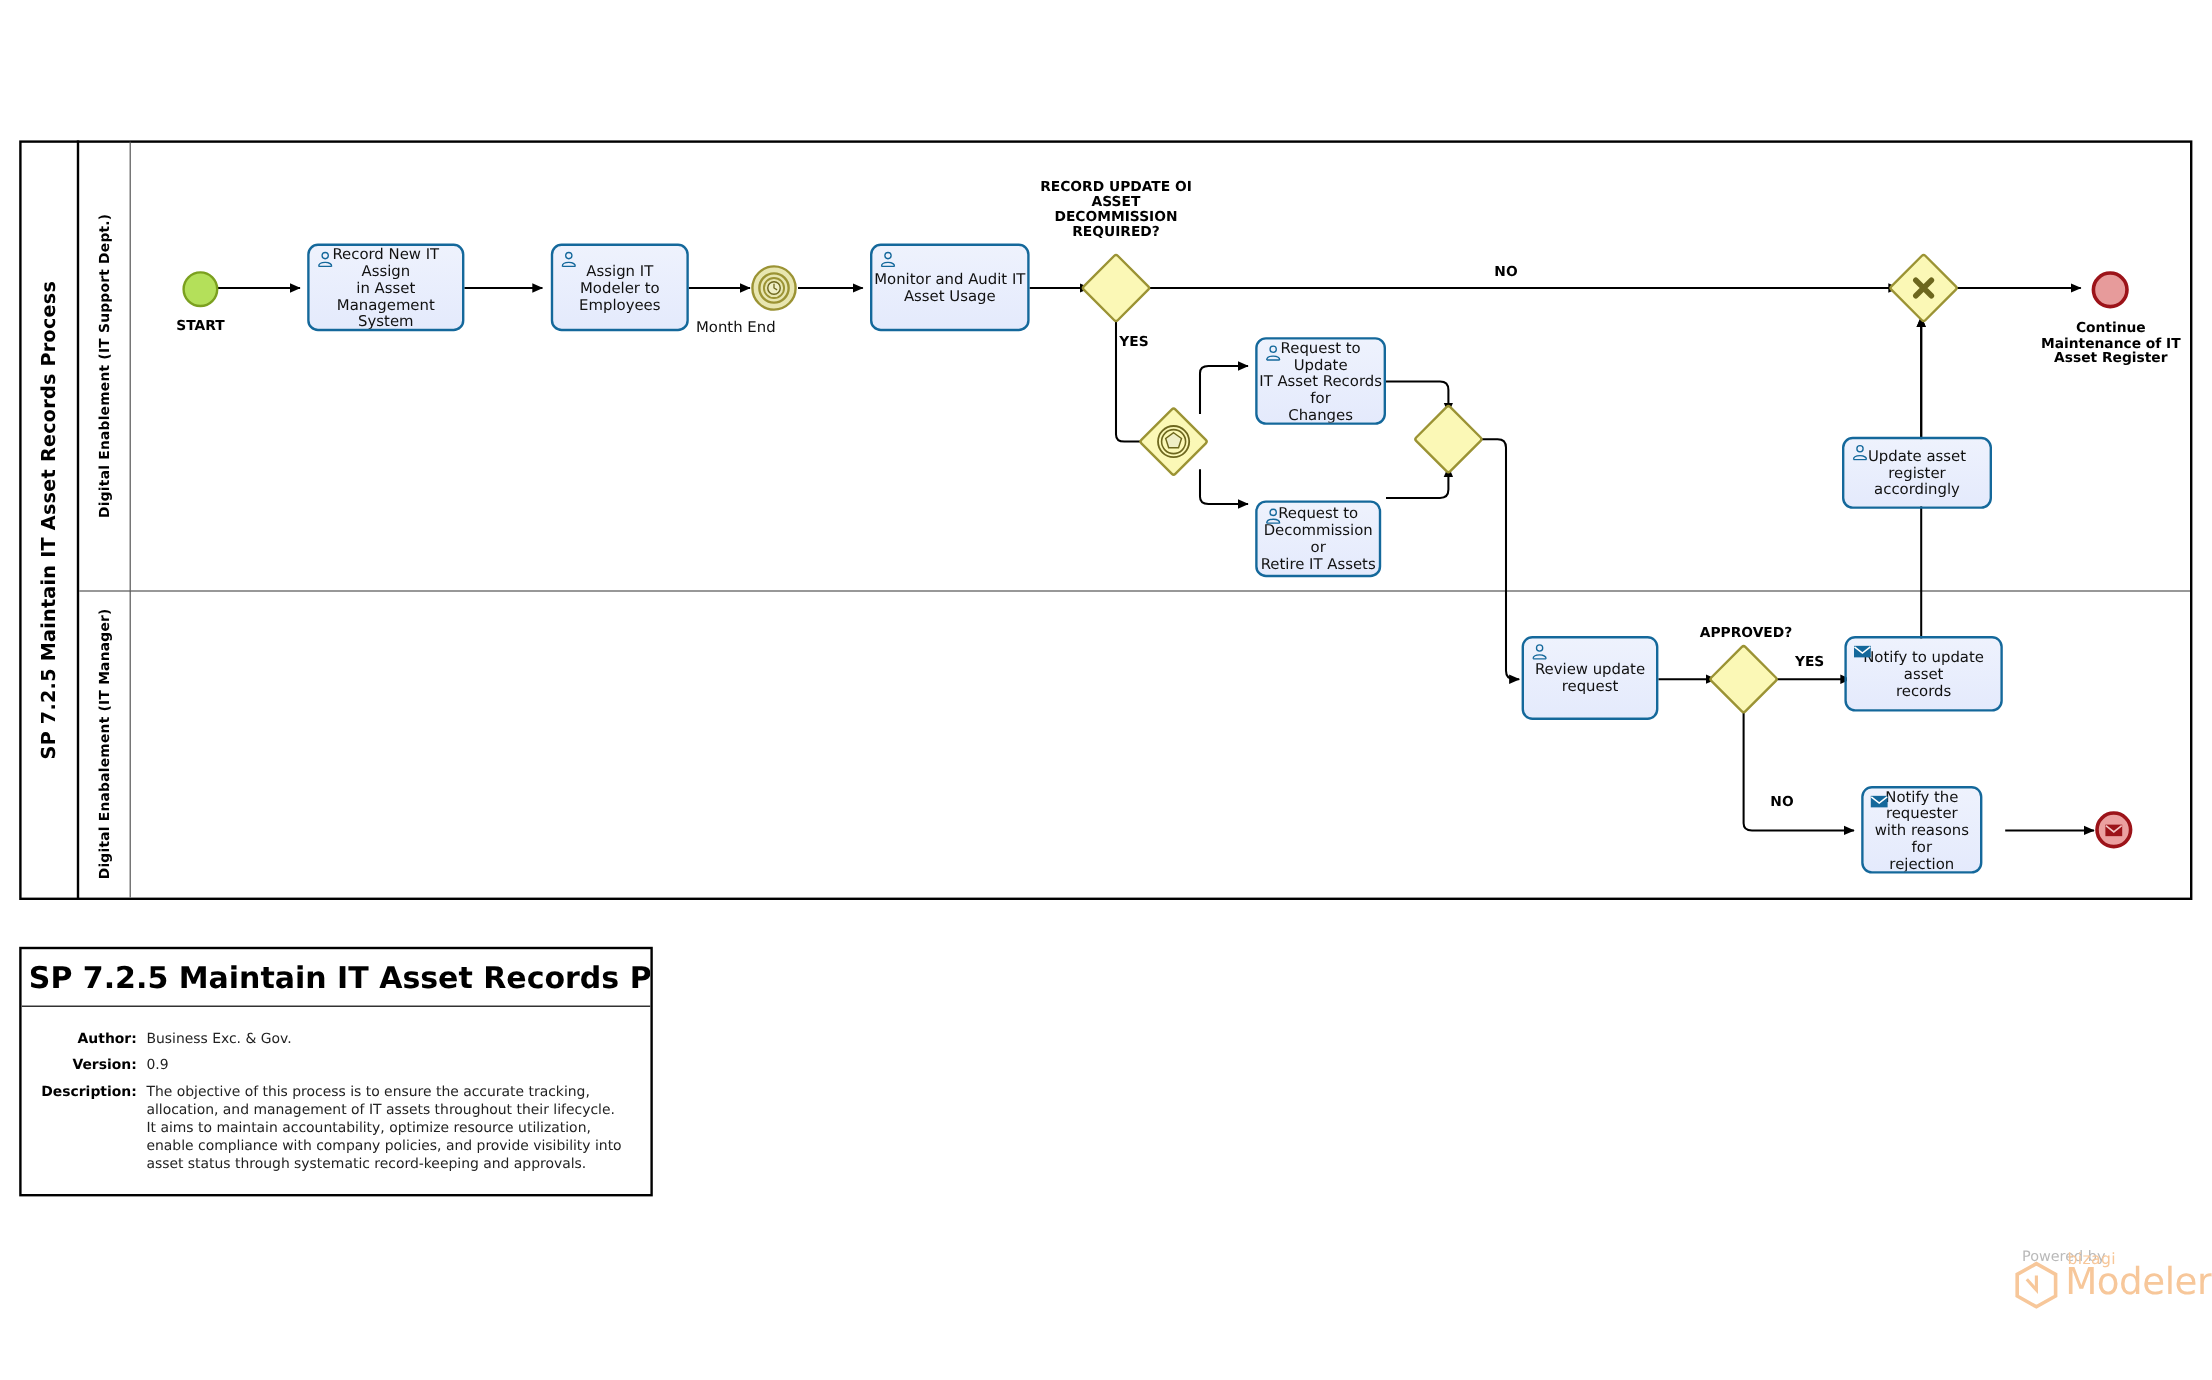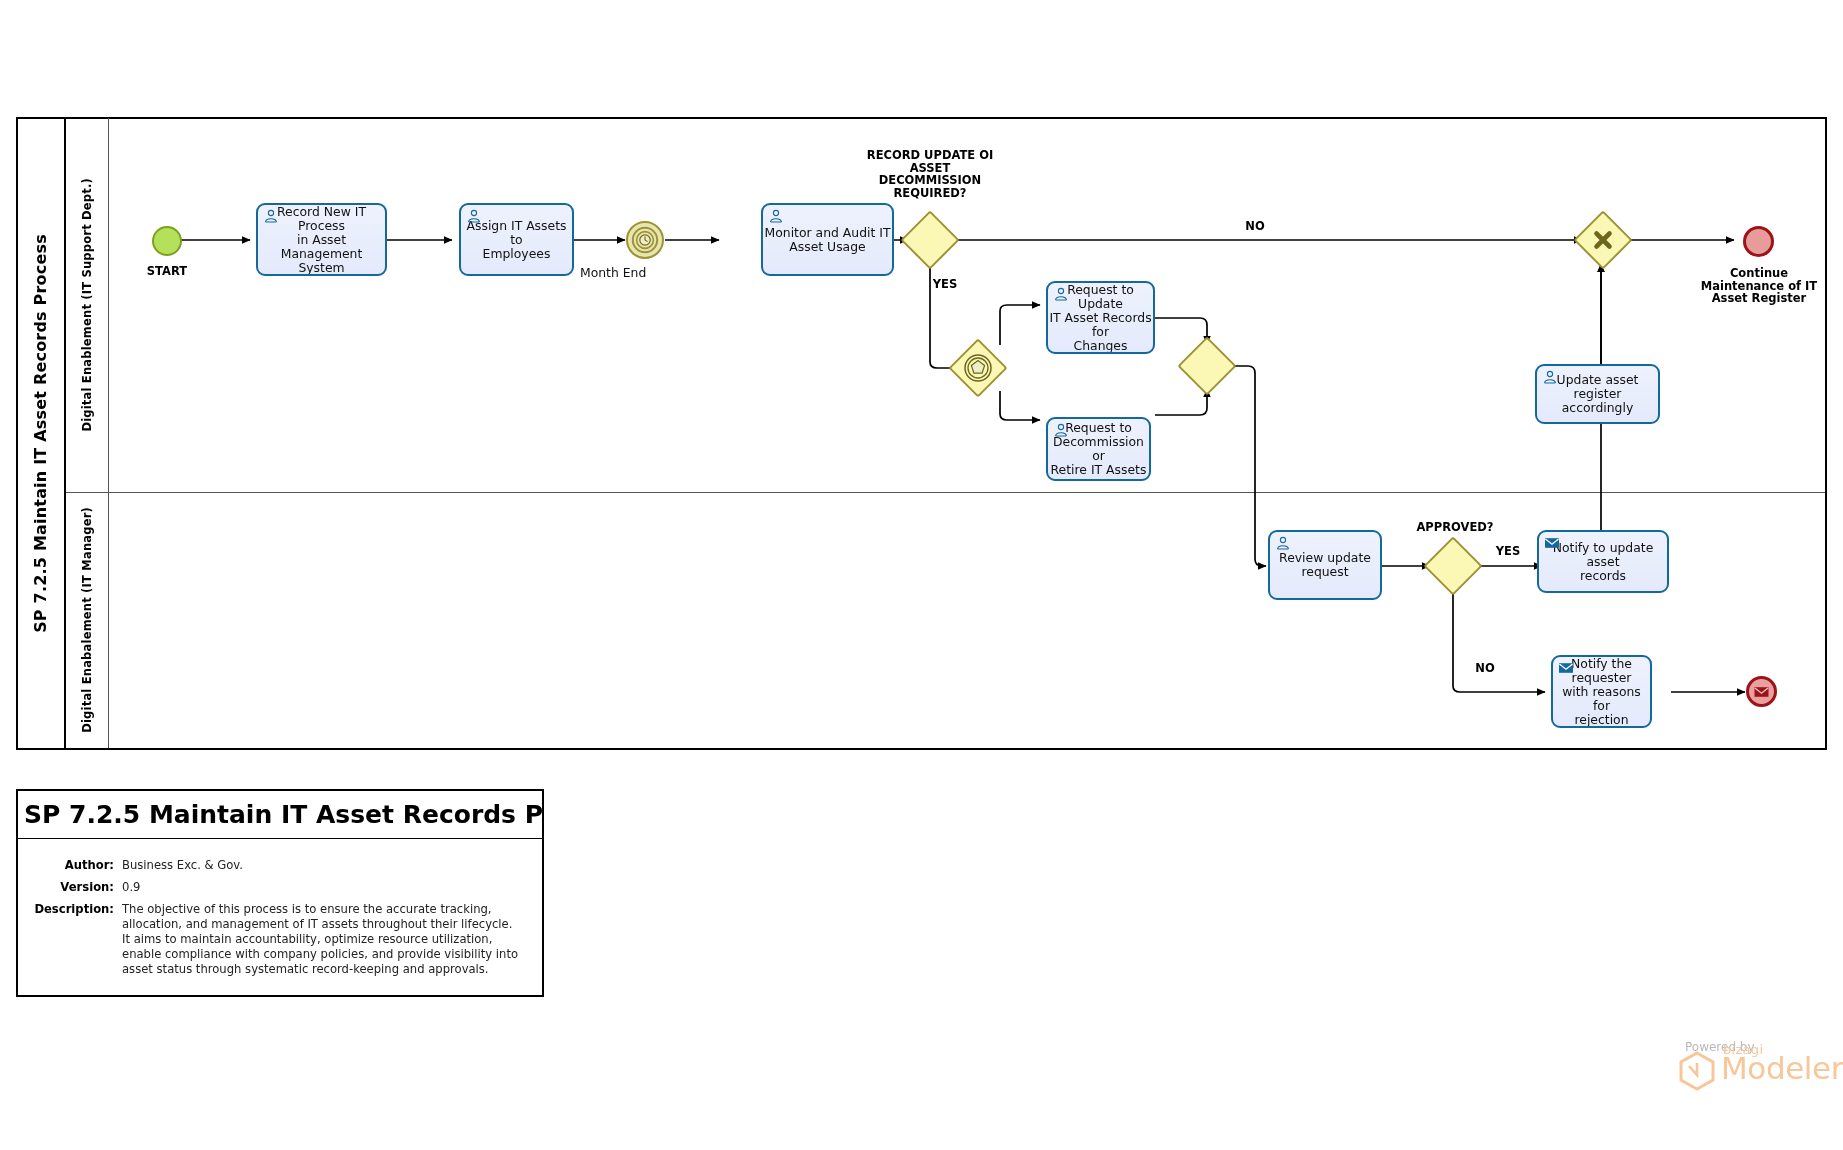--- a/index.html
+++ b/index.html
@@ -124,46 +124,46 @@
 
 <div class="event ev-start" style="left:152px;top:226px;width:30px;height:30px;"></div>
 <div class="lbl" style="left:117px;top:265px;width:100px;">START</div>
 
 <div class="task" style="left:256px;top:203px;width:131px;height:73px;">
   <svg class="ticon" viewBox="0 0 16 14">
     <circle cx="8" cy="4" r="2.6" fill="none" stroke="#14689b" stroke-width="1.1"></circle>
     <path d="M2.6 13 C2.6 8.6 13.4 8.6 13.4 13" fill="none" stroke="#14689b" stroke-width="1.1"></path>
     <path d="M2.6 13 L13.4 13" stroke="#14689b" stroke-width="1.1"></path>
   </svg>
-  <span class="tlabel">Record New IT Process
+  <span class="tlabel">Record New IT Assign
 in Asset Management
 System</span>
 </div>
 
 <div class="task" style="left:459px;top:203px;width:115px;height:73px;">
   <svg class="ticon" viewBox="0 0 16 14">
     <circle cx="8" cy="4" r="2.6" fill="none" stroke="#14689b" stroke-width="1.1"></circle>
     <path d="M2.6 13 C2.6 8.6 13.4 8.6 13.4 13" fill="none" stroke="#14689b" stroke-width="1.1"></path>
     <path d="M2.6 13 L13.4 13" stroke="#14689b" stroke-width="1.1"></path>
   </svg>
-  <span class="tlabel">Assign IT Assets to
+  <span class="tlabel">Assign IT Modeler to
 Employees</span>
 </div>
 
 <div class="event ev-timer" style="left:626px;top:221px;width:38px;height:38px;">
   <svg width="28" height="28" viewBox="0 0 28 28">
     <circle cx="14" cy="14" r="12.2" fill="none" stroke="#9b9334" stroke-width="2"></circle>
     <circle cx="14" cy="14" r="8.4" fill="none" stroke="#9b9334" stroke-width="1.6"></circle>
     <circle cx="14" cy="14" r="5.2" fill="#efeec6" stroke="#6d671e" stroke-width="1.2"></circle>
     <path d="M14 10.4 L14 14 L16.6 15.6" stroke="#6d671e" stroke-width="1.1" fill="none"></path>
   </svg>
 </div>
 <div class="lbl-plain" style="left:580px;top:266px;width:130px;">Month End</div>
 
-<div class="task" style="left:725px;top:203px;width:133px;height:73px;margin-left:36px;">
+<div class="task" style="left:725px;top:203px;width:133px;height:73px;">
   <svg class="ticon" viewBox="0 0 16 14">
     <circle cx="8" cy="4" r="2.6" fill="none" stroke="#14689b" stroke-width="1.1"></circle>
     <path d="M2.6 13 C2.6 8.6 13.4 8.6 13.4 13" fill="none" stroke="#14689b" stroke-width="1.1"></path>
     <path d="M2.6 13 L13.4 13" stroke="#14689b" stroke-width="1.1"></path>
   </svg>
   <span class="tlabel">Monitor and Audit IT
 Asset Usage</span>
 </div>
 
 <div class="gw-wrap" style="left:909px;top:219px;">

